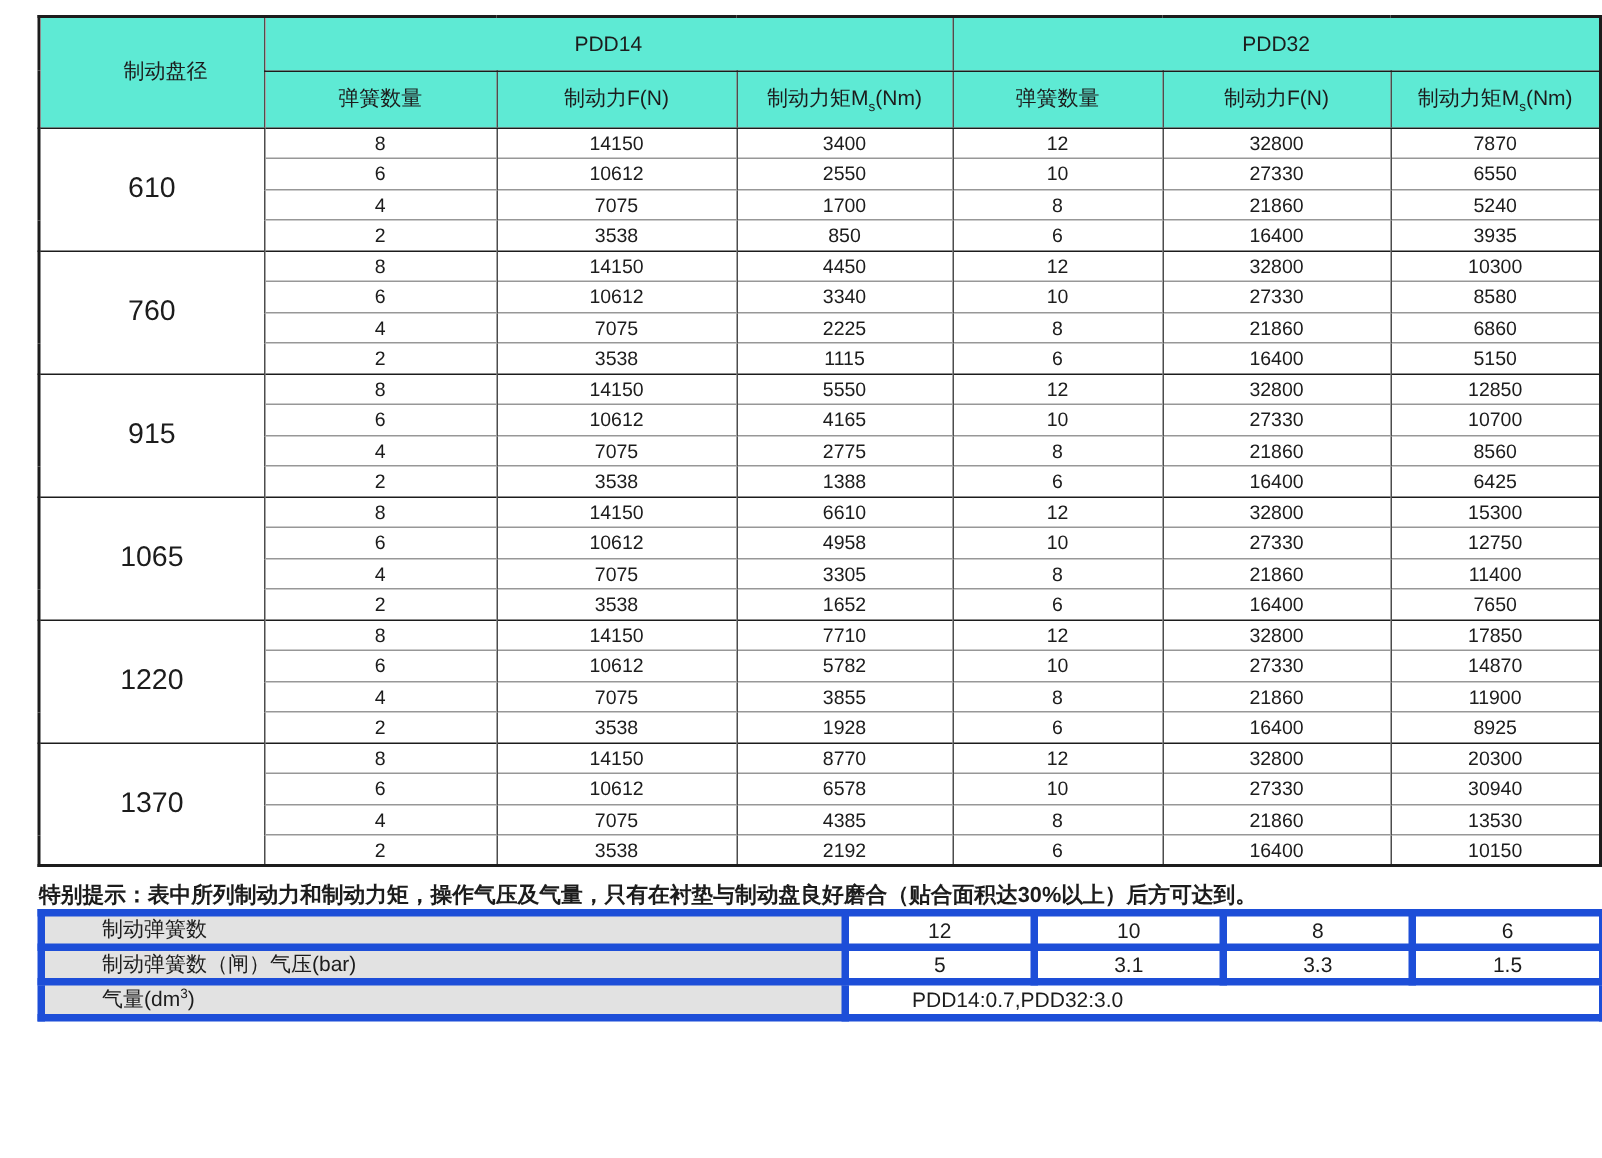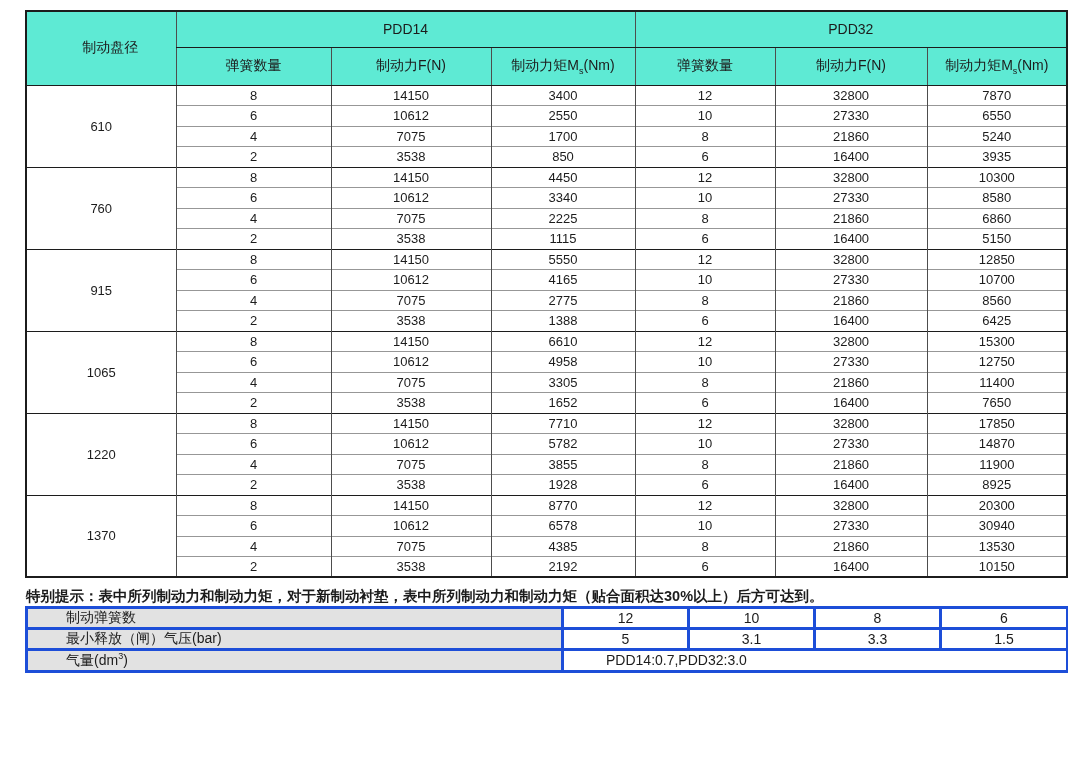--- a/index.html
+++ b/index.html
@@ -32,39 +32,39 @@
   .spec-table thead tr.grp-row th { height: 36px; border-bottom: 1px solid #1c1c1c; }
   .spec-table thead tr.sub-row th { height: 38px; border-bottom: 1.5px solid #1c1c1c; margin-left: 20px; }
   .spec-table thead th.corner { border-bottom: 1.5px solid #1c1c1c; padding-left: 18px; }
   .spec-table thead sub { font-size: 9px; }
   .spec-table tbody td {
     height: 20.5px;
     font-size: 13px;
     border-top: 1px solid #979797;
   }
   .spec-table tbody tr.group-start td { border-top: 1px solid #1c1c1c; }
-  .spec-table tbody td.diam { font-size: 13px; }
+  .spec-table tbody td.diam { font-size: 19px; }
 
   
   .note {
     margin: 9px 0 0 1px;
     font-size: 14.5px;
     font-weight: bold;
   }
   .section-title {
     margin: 9px 0 8px 4px;
     font-size: 21px;
     font-weight: bold;
     letter-spacing: 1px;
   }
 
   
   .pressure-table { border: 2px solid #1c1c1c; }
   .pressure-table td {
-    border: 3px solid #1d4ed8;
+    border: 5px solid #1d4ed8;
     height: 16px;
     font-size: 14px;
     text-align: center;
     vertical-align: middle;
     padding: 0;
     white-space: nowrap;
   }
   .pressure-table td.plabel {
     background: #e2e2e2;
     text-align: left;
@@ -301,41 +301,41 @@
           <td>2</td>
           <td>3538</td>
           <td>2192</td>
           <td>6</td>
           <td>16400</td>
           <td>10150</td>
         </tr>
       </tbody>
   </table>
 
-  <div class="note">特别提示：表中所列制动力和制动力矩，对于新制动衬垫，表中所列制动力和制动力矩（贴合面积达30%以上）后方可达到。</div>
+  <div class="note">特别提示：表中所列制动力和制动力矩，操作气压及气量，只有在衬垫与制动盘良好磨合（贴合面积达30%以上）后方可达到。</div>
 
 
   <table class="pressure-table">
     <colgroup>
       <col style="width:536px">
         <col style="width:126px">
         <col style="width:126px">
       <col style="width:126px">
         <col style="width:127px">
     </colgroup>
     <tbody>
       <tr>
         <td class="plabel">制动弹簧数</td>
         <td>12</td>
         <td>10</td>
         <td>8</td>
         <td>6</td>
       </tr>
       <tr>
-        <td class="plabel">最小释放（闸）气压(bar)</td>
+        <td class="plabel">制动弹簧数（闸）气压(bar)</td>
         <td>5</td>
         <td>3.1</td>
         <td>3.3</td>
         <td>1.5</td>
       </tr>
       <tr>
         <td class="plabel"><span>气量(dm</span><sup>3</sup><span>)</span></td>
         <td class="pspan" colspan="4">PDD14:0.7,PDD32:3.0</td>
       </tr>
     </tbody>

